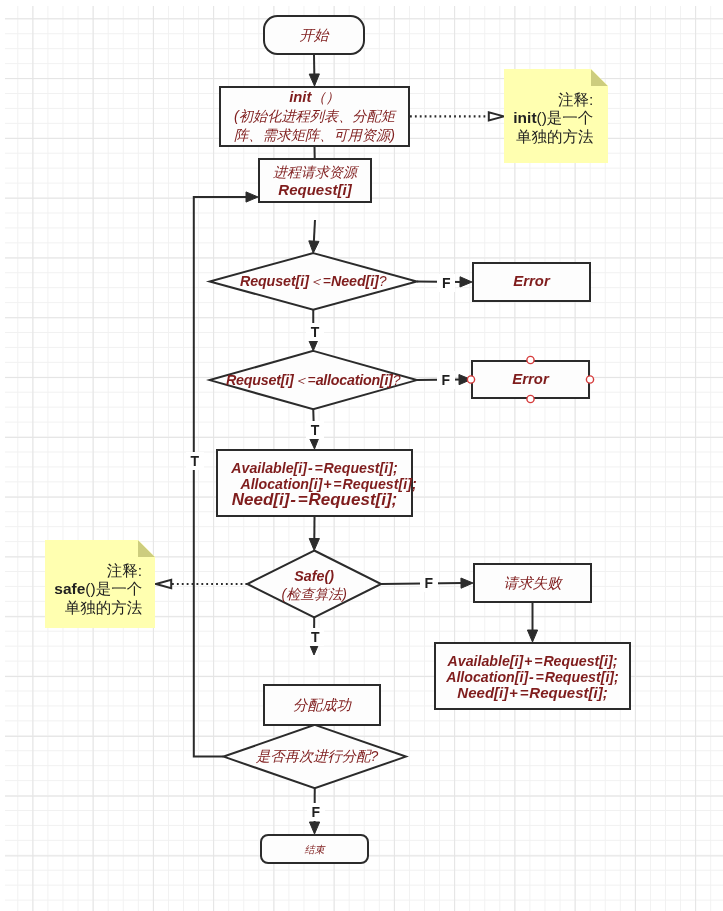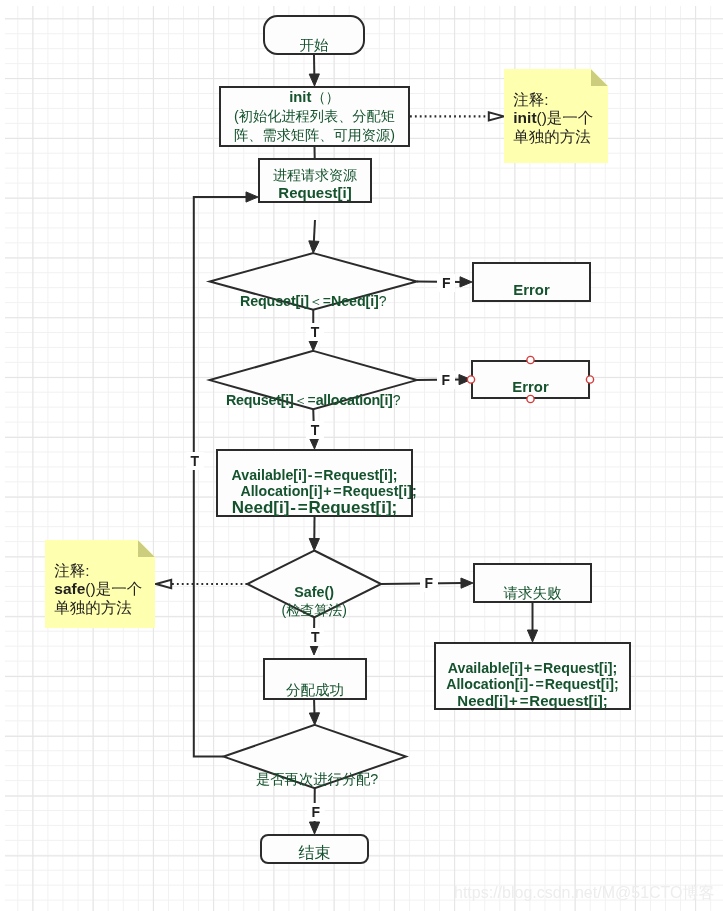--- a/index.html
+++ b/index.html
@@ -13,26 +13,26 @@
         background-image:
           linear-gradient(to right, #e4e4e4 1px, transparent 1px),
           linear-gradient(to bottom, #e4e4e4 1px, transparent 1px),
           linear-gradient(to right, #f1f1f1 1px, transparent 1px),
           linear-gradient(to bottom, #f1f1f1 1px, transparent 1px);
         background-size: 60.25px 59.8px, 60.25px 59.8px, 15.0625px 14.95px, 15.0625px 14.95px;
         background-position: 27.4px 12.3px, 27.4px 12.3px, 12.34px 12.3px, 12.34px 12.3px;
   }
   svg.layer{position:absolute;left:0;top:0;width:723px;height:911px;overflow:visible;}
   .shape{position:absolute;box-sizing:border-box;background:#fdfdfd;
-         border:2px solid #2b2b2b;display:flex;align-items:flex-end;
-         justify-content:center;text-align:center;color:#14532d;}
+         border:2px solid #2b2b2b;display:flex;align-items:center;
+         justify-content:center;text-align:center;color:#7f1d1d;font-style:italic;}
   .lbl{line-height:1.18;}
   .note{position:absolute;box-sizing:border-box;background:#ffffa8;
         color:#1f1f1f;}
-  .note .inner{position:absolute;}
+  .note .inner{position:absolute;text-align:right;}
   .wm{position:absolute;color:#d8d8d8;white-space:nowrap;}
   .edgelabel{position:absolute;font-weight:bold;color:#1f1f1f;}
 </style>
 </head>
 <body>
 
 <div id="canvas">
   <div id="grid"></div>
   <svg class="layer" id="edges">
       <g>
@@ -142,33 +142,33 @@
 </span><span style="font-weight: bold; font-size: 14.2px; margin-left: 28px;">Allocation[i]<span style="margin: 0px 0.9px;">+</span><span style="margin: 0px 0.9px;">=</span>Request[i];</span><span>
 </span><span style="font-weight: bold; font-size: 17px;">Need[i]<span style="margin: 0px 0.9px;">-</span><span style="margin: 0px 0.9px;">=</span>Request[i];</span></div>
       </div>
       <div class="shape" style="left: 247.3px; top: 550.5px; width: 133.8px; height: 67px; border: none; background: transparent;">
         <div class="lbl" style="font-size: 14px; white-space: pre; line-height: 18px; position: relative; top: 1px;"><span style="font-weight: bold; font-size: 14.3px;">Safe()</span><span>
 (检查算法)</span></div>
       </div>
       <div class="shape" style="left: 473px; top: 563px; width: 119px; height: 40px;">
         <div class="lbl" style="font-size: 14.5px; white-space: pre; position: relative; top: 1px;"><span>请求失败</span></div>
       </div>
-      <div class="shape" style="left: 263px; top: 658px; width: 104px; height: 42px;">
+      <div class="shape" style="left: 263px; top: 684px; width: 118px; height: 42px;">
         <div class="lbl" style="font-size: 14.5px; white-space: pre; position: relative; top: 1px;"><span>分配成功</span></div>
       </div>
       <div class="shape" style="left: 434px; top: 642px; width: 197px; height: 68px;">
         <div class="lbl" style="font-size: 14.2px; white-space: pre; line-height: 15.9px; position: relative; top: 2px;"><span style="font-weight: bold; font-size: 14.2px;">Available[i]<span style="margin: 0px 0.9px;">+</span><span style="margin: 0px 0.9px;">=</span>Request[i];</span><span>
 </span><span style="font-weight: bold; font-size: 14.2px;">Allocation[i]<span style="margin: 0px 0.9px;">-</span><span style="margin: 0px 0.9px;">=</span>Request[i];</span><span>
 </span><span style="font-weight: bold; font-size: 15px;">Need[i]<span style="margin: 0px 0.9px;">+</span><span style="margin: 0px 0.9px;">=</span>Request[i];</span></div>
       </div>
       <div class="shape" style="left: 226px; top: 724.9px; width: 182.3px; height: 63.4px; border: none; background: transparent;">
         <div class="lbl" style="font-size: 14.3px; white-space: pre;"><span>是否再次进行分配?</span></div>
       </div>
       <div class="shape" style="left: 260px; top: 834px; width: 109px; height: 29.5px; border-radius: 8.1px;">
-        <div class="lbl" style="font-size: 16px; white-space: pre; position: relative; top: 1px;"><span>结束</span></div>
+        <div class="lbl" style="font-size: 10px; white-space: pre; position: relative; top: 1px;"><span>结束</span></div>
       </div>
       <div class="note" style="left: 504px; top: 69px; width: 104px; height: 94px; background: rgb(255, 255, 176); clip-path: polygon(0px 0px, 87px 0px, 104px 17px, 104px 94px, 0px 94px);">
         <div style="position: absolute; right: 0px; top: 0px; width: 17px; height: 17px; background: rgb(205, 205, 126); clip-path: polygon(0px 0px, 100% 100%, 0px 100%);"></div>
         <div class="inner" style="position: absolute; left: 9.3px; top: 22px; font-size: 15.5px; line-height: 17.8px;">
           <div class="lbl note-run" style="white-space: nowrap;"><span>注释:</span></div>
           <div class="lbl note-run" style="white-space: nowrap;"><span style="font-weight: bold;">init</span><span>()是一个</span></div>
           <div class="lbl note-run" style="white-space: nowrap;"><span>单独的方法</span></div>
         </div>
       </div>
       <div class="note" style="left: 45px; top: 540px; width: 110px; height: 88px; background: rgb(255, 255, 176); clip-path: polygon(0px 0px, 93px 0px, 110px 17px, 110px 88px, 0px 88px);">
@@ -191,14 +191,13 @@
   <div id="labels">
       <div class="edgelabel" style="left: 437.2px; top: 273.9px; width: 18px; height: 18px; line-height: 18px; text-align: center; font-size: 14px; background: rgb(255, 255, 255);">F</div>
       <div class="edgelabel" style="left: 306px; top: 322.9px; width: 18px; height: 18px; line-height: 18px; text-align: center; font-size: 14px; background: rgb(255, 255, 255);">T</div>
       <div class="edgelabel" style="left: 436.9px; top: 371.4px; width: 18px; height: 18px; line-height: 18px; text-align: center; font-size: 14px; background: rgb(255, 255, 255);">F</div>
       <div class="edgelabel" style="left: 306px; top: 420.9px; width: 18px; height: 18px; line-height: 18px; text-align: center; font-size: 14px; background: rgb(255, 255, 255);">T</div>
       <div class="edgelabel" style="left: 185.7px; top: 451.9px; width: 18px; height: 18px; line-height: 18px; text-align: center; font-size: 14px; background: rgb(255, 255, 255);">T</div>
       <div class="edgelabel" style="left: 419.8px; top: 574.1px; width: 18px; height: 18px; line-height: 18px; text-align: center; font-size: 14px; background: rgb(255, 255, 255);">F</div>
       <div class="edgelabel" style="left: 306.2px; top: 627.8px; width: 18px; height: 18px; line-height: 18px; text-align: center; font-size: 14px; background: rgb(255, 255, 255);">T</div>
       <div class="edgelabel" style="left: 306.8px; top: 802.9px; width: 18px; height: 18px; line-height: 18px; text-align: center; font-size: 14px; background: rgb(255, 255, 255);">F</div>
     </div>
-<div class="wm" style="left: 454px; top: 883px; color: rgb(237, 237, 237);"><span style="font-size: 16px;">https://blog.csdn.net/M</span><span style="font-size: 16px;">@51CTO博客</span></div>
   </div>
 
 </body></html>

